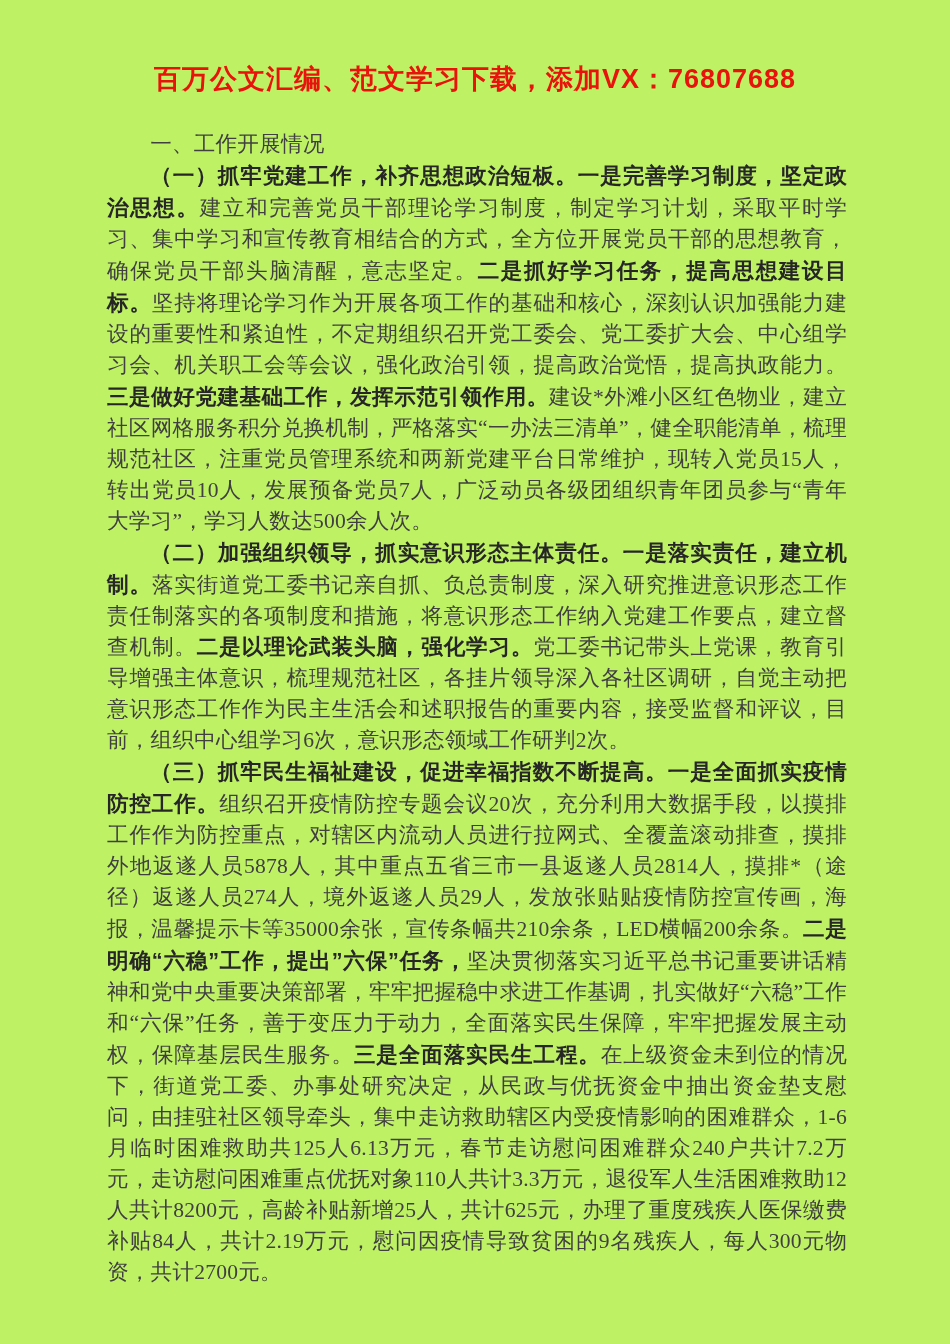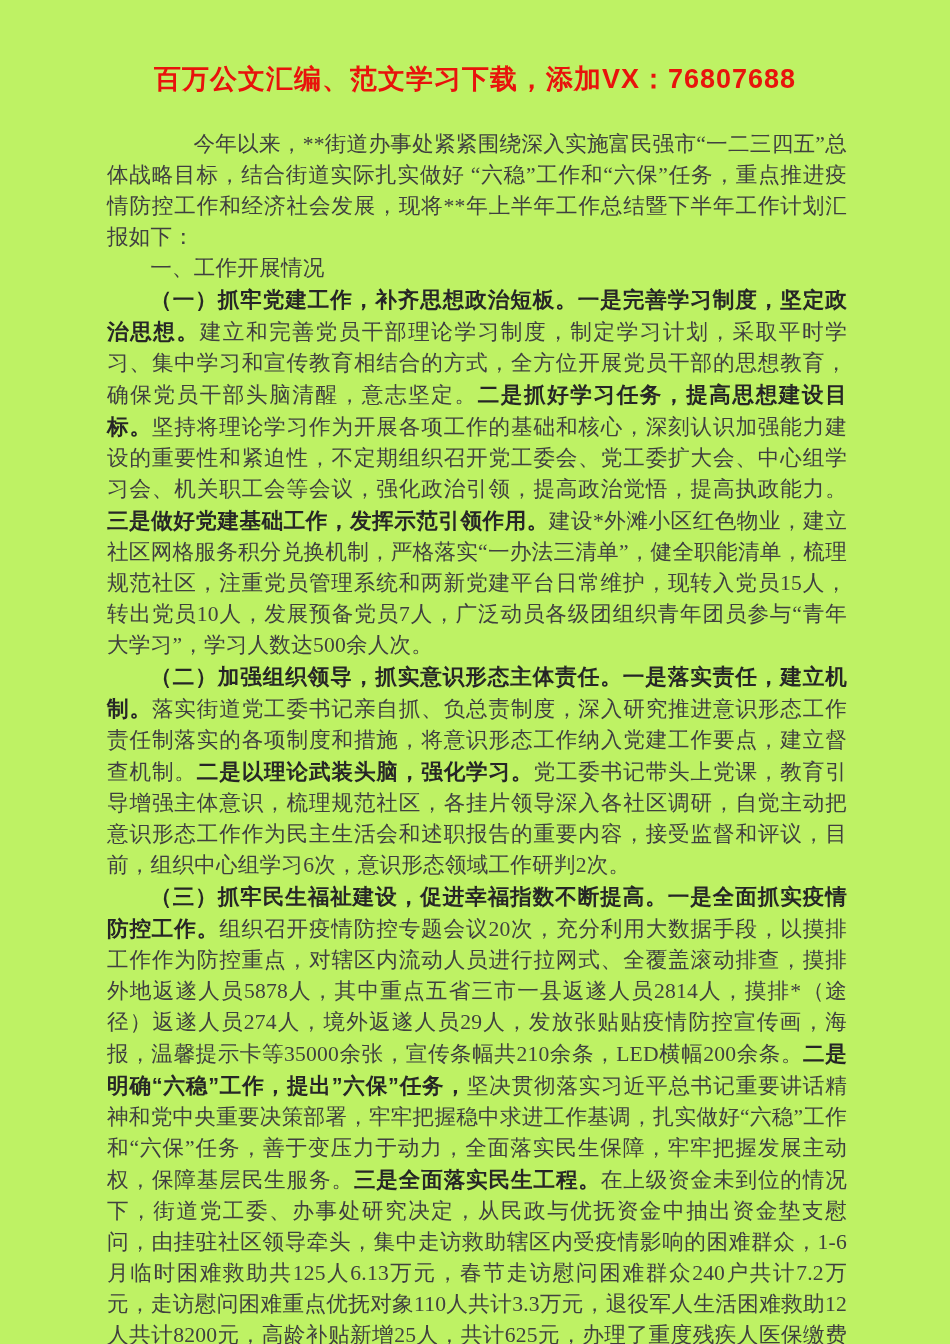--- a/index.html
+++ b/index.html
@@ -38,19 +38,18 @@
     font-weight: 700;
     color: #262626;
   }
 </style>
 </head>
 <body>
 
 <div class="page">
   <div class="ad-header" style="color: rgb(232, 19, 12);">百万公文汇编、范文学习下载，添加VX：76807688</div>
   <div class="doc" style="color: rgb(64, 64, 64);">
-      <p class="indent-first"><span>今年以来，**街道办事处紧紧围绕深入实施富民强市“一二三四五”总体战略目标，结合街道实际扎实做好 “六稳”工作和“六保”任务，重点推进疫情防控工作和经济社会发展，现将**年上半年工作总结暨下半年工作计划汇报如下：</span></p>
       <p class="indent-normal"><span>一、工作开展情况</span></p>
       <p class="indent-normal"><b style="color: rgb(38, 38, 38);">（一）抓牢党建工作，补齐思想政治短板。一是完善学习制度，坚定政治思想。</b><span>建立和完善党员干部理论学习制度，制定学习计划，采取平时学习、集中学习和宣传教育相结合的方式，全方位开展党员干部的思想教育，确保党员干部头脑清醒，意志坚定。</span><b style="color: rgb(38, 38, 38);">二是抓好学习任务，提高思想建设目标。</b><span>坚持将理论学习作为开展各项工作的基础和核心，深刻认识加强能力建设的重要性和紧迫性，不定期组织召开党工委会、党工委扩大会、中心组学习会、机关职工会等会议，强化政治引领，提高政治觉悟，提高执政能力。</span><b style="color: rgb(38, 38, 38);">三是做好党建基础工作，发挥示范引领作用。</b><span>建设*外滩小区红色物业，建立社区网格服务积分兑换机制，严格落实“一办法三清单”，健全职能清单，梳理规范社区，注重党员管理系统和两新党建平台日常维护，现转入党员15人，转出党员10人，发展预备党员7人，广泛动员各级团组织青年团员参与“青年大学习”，学习人数达500余人次。</span></p>
-      <p class="indent-normal"><b style="color: rgb(38, 38, 38);">（二）加强组织领导，抓实意识形态主体责任。一是落实责任，建立机制。</b><span>落实街道党工委书记亲自抓、负总责制度，深入研究推进意识形态工作责任制落实的各项制度和措施，将意识形态工作纳入党建工作要点，建立督查机制。</span><b style="color: rgb(38, 38, 38);">二是以理论武装头脑，强化学习。</b><span>党工委书记带头上党课，教育引导增强主体意识，梳理规范社区，各挂片领导深入各社区调研，自觉主动把意识形态工作作为民主生活会和述职报告的重要内容，接受监督和评议，目前，组织中心组学习6次，意识形态领域工作研判2次。</span></p>
+      <p class="indent-normal"><b style="color: rgb(38, 38, 38);">（二）加强组织领导，抓实意识形态主体责任。一是落实责任，建立机制。</b><span>落实街道党工委书记亲自抓、负总责制度，深入研究推进意识形态工作责任制落实的各项制度和措施，将意识形态工作纳入党建工作要点，建立督查机制。</span><b style="color: rgb(38, 38, 38); font-family: Liberation Serif, serif;">二是以理论武装头脑，强化学习。</b><span>党工委书记带头上党课，教育引导增强主体意识，梳理规范社区，各挂片领导深入各社区调研，自觉主动把意识形态工作作为民主生活会和述职报告的重要内容，接受监督和评议，目前，组织中心组学习6次，意识形态领域工作研判2次。</span></p>
       <p class="indent-normal"><b style="color: rgb(38, 38, 38);">（三）抓牢民生福祉建设，促进幸福指数不断提高。一是全面抓实疫情防控工作。</b><span>组织召开疫情防控专题会议20次，充分利用大数据手段，以摸排工作作为防控重点，对辖区内流动人员进行拉网式、全覆盖滚动排查，摸排外地返遂人员5878人，其中重点五省三市一县返遂人员2814人，摸排*（途径）返遂人员274人，境外返遂人员29人，发放张贴贴疫情防控宣传画，海报，温馨提示卡等35000余张，宣传条幅共210余条，LED横幅200余条。</span><b style="color: rgb(38, 38, 38);">二是明确“六稳”工作，提出”六保”任务，</b><span>坚决贯彻落实习近平总书记重要讲话精神和党中央重要决策部署，牢牢把握稳中求进工作基调，扎实做好“六稳”工作和“六保”任务，善于变压力于动力，全面落实民生保障，牢牢把握发展主动权，保障基层民生服务。</span><b style="color: rgb(38, 38, 38);">三是全面落实民生工程。</b><span>在上级资金未到位的情况下，街道党工委、办事处研究决定，从民政与优抚资金中抽出资金垫支慰问，由挂驻社区领导牵头，集中走访救助辖区内受疫情影响的困难群众，1-6月临时困难救助共125人6.13万元，春节走访慰问困难群众240户共计7.2万元，走访慰问困难重点优抚对象110人共计3.3万元，退役军人生活困难救助12人共计8200元，高龄补贴新增25人，共计625元，办理了重度残疾人医保缴费补贴84人，共计2.19万元，慰问因疫情导致贫困的9名残疾人，每人300元物资，共计2700元。</span></p>
     </div>
 </div>
 
 </body></html>

